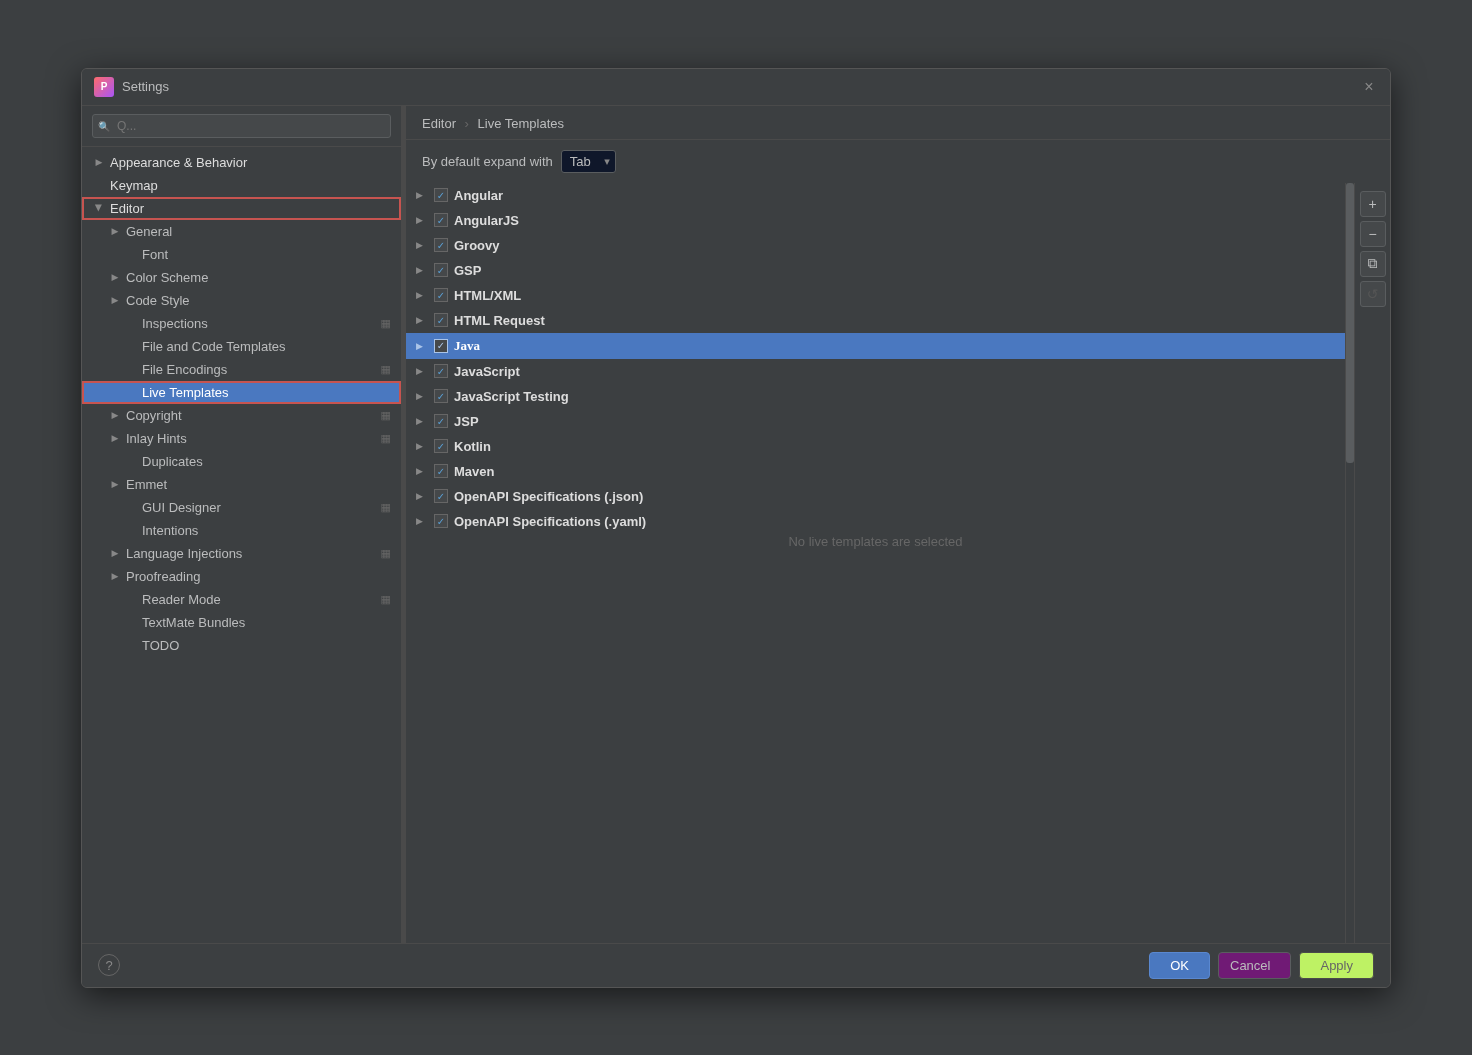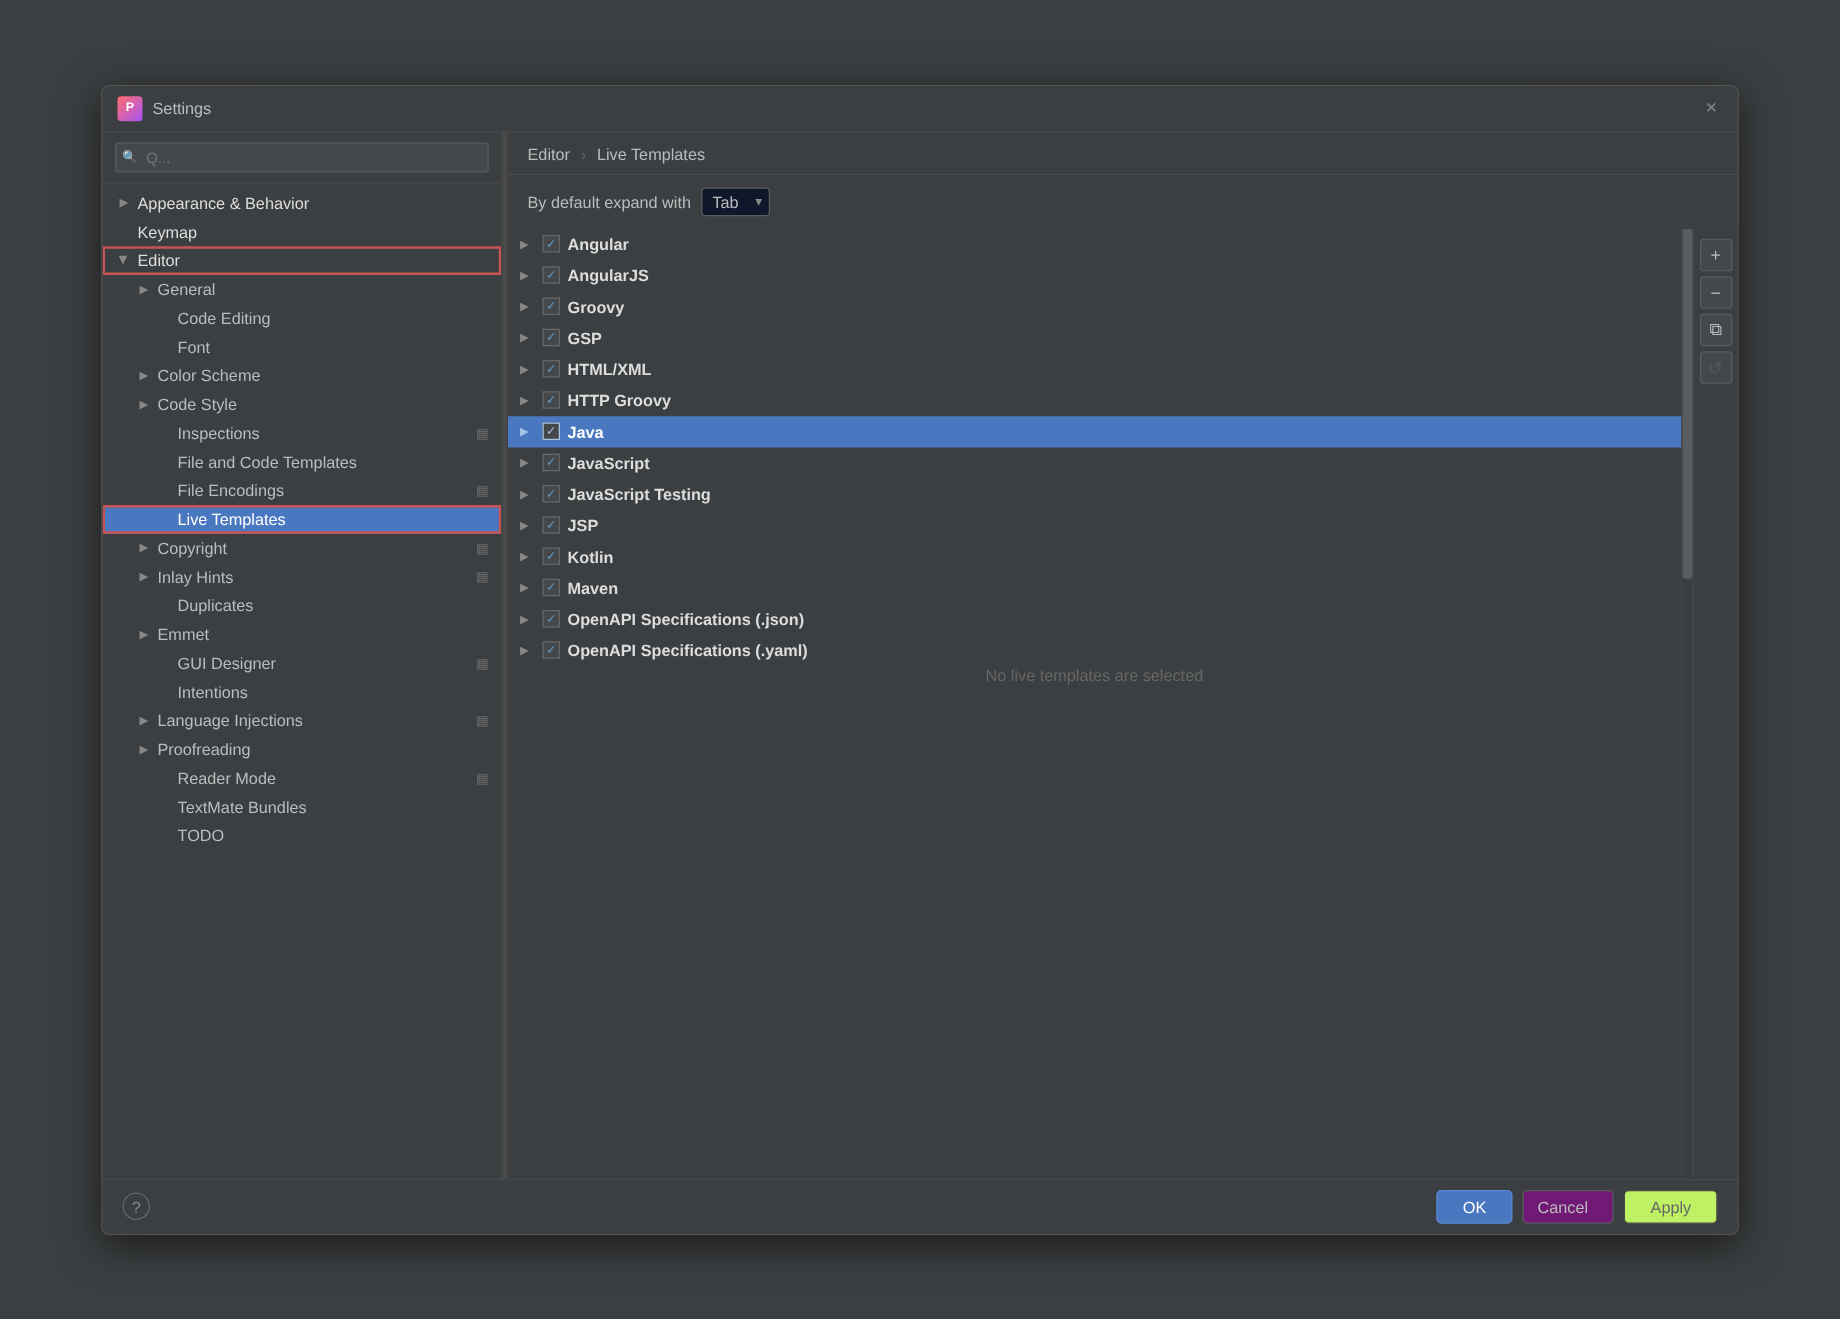--- a/index.html
+++ b/index.html
@@ -225,21 +225,21 @@
     .templates-list::-webkit-scrollbar { width: 8px; }
     .templates-list::-webkit-scrollbar-track { background: #3c3f41; }
     .templates-list::-webkit-scrollbar-thumb { background: #5a5d5f; border-radius: 3px; }
     .template-group {
       display: flex;
       align-items: center;
       padding: 5px 10px;
       cursor: pointer;
     }
     .template-group.selected { background: #4a78c0; }
-    .template-group.selected .group-label { color: #fff; }
+    .template-group.selected .group-label { color: #fff; font-family: Liberation Serif, serif; }
     .group-chevron {
       font-size: 9px;
       color: #888;
       margin-right: 6px;
       width: 12px;
     }
     .check-box {
       width: 14px;
       height: 14px;
       border: 1px solid #666;
@@ -397,24 +397,20 @@
         <div class="nav-item active-box">
           <span class="chevron expanded">▶</span>
           <span class="item-label bold">Editor</span>
         </div>
 
         <div class="nav-item indent-1">
           <span class="chevron">▶</span>
           <span class="item-label">General</span>
         </div>
 
-        <div class="nav-item indent-2">
-          <span class="chevron"></span>
-          <span class="item-label">Code Editing</span>
-        </div>
 
         <div class="nav-item indent-2">
           <span class="chevron"></span>
           <span class="item-label">Font</span>
         </div>
 
         <div class="nav-item indent-1">
           <span class="chevron">▶</span>
           <span class="item-label">Color Scheme</span>
         </div>
@@ -560,21 +556,21 @@
 
             <div class="template-group">
               <span class="group-chevron">▶</span>
               <span class="check-box checked"></span>
               <span class="group-label">HTML/XML</span>
             </div>
 
             <div class="template-group">
               <span class="group-chevron">▶</span>
               <span class="check-box checked"></span>
-              <span class="group-label">HTTP Groovy</span>
+              <span class="group-label">HTML Request</span>
             </div>
 
             <div class="template-group selected">
               <span class="group-chevron" style="color:#aac4e8;">▶</span>
               <span class="check-box checked" style="border-color:#aac4e8; color:#aac4e8;"></span>
               <span class="group-label">Java</span>
             </div>
 
             <div class="template-group">
               <span class="group-chevron">▶</span>

